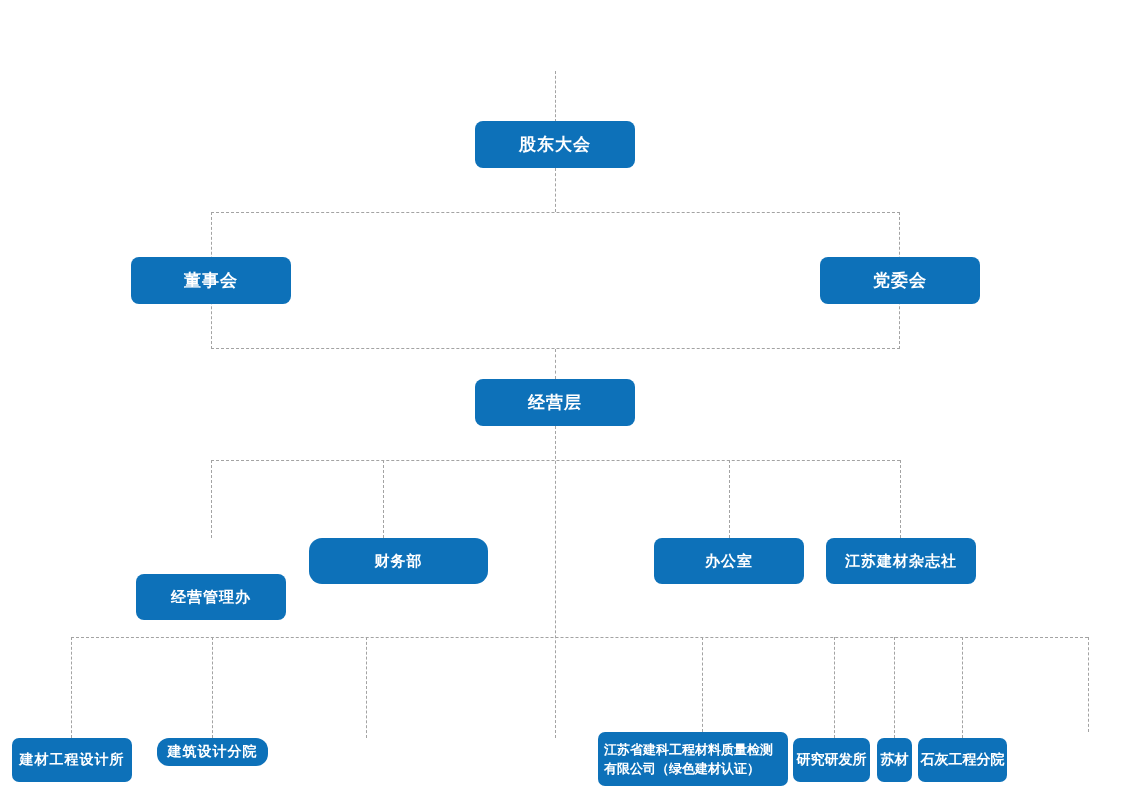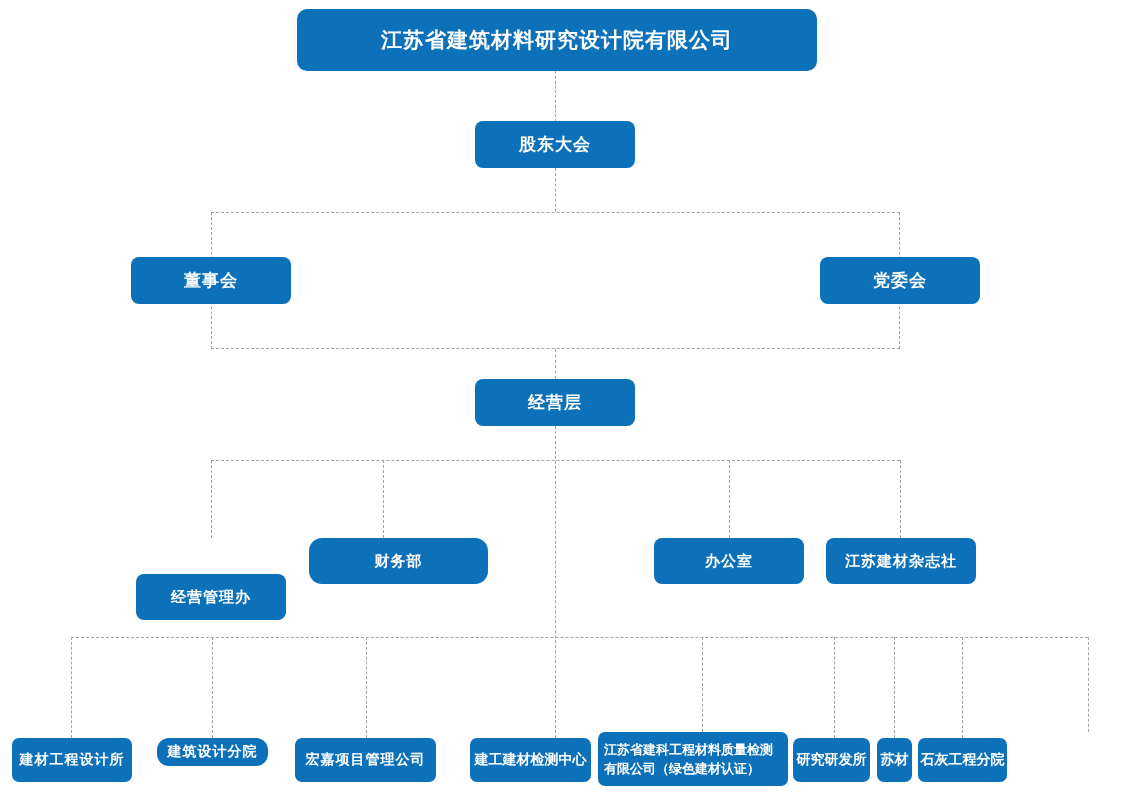--- a/index.html
+++ b/index.html
@@ -41,21 +41,20 @@
   <div class="hline" style="left:71px;top:637px;width:1017px;"></div>
   <div class="vline" style="left:71px;top:637px;height:101px;"></div>
   <div class="vline" style="left:212px;top:637px;height:101px;"></div>
   <div class="vline" style="left:366px;top:637px;height:101px;"></div>
   <div class="vline" style="left:702px;top:637px;height:95px;"></div>
   <div class="vline" style="left:834px;top:637px;height:101px;"></div>
   <div class="vline" style="left:894px;top:637px;height:101px;"></div>
   <div class="vline" style="left:962px;top:637px;height:101px;"></div>
   <div class="vline" style="left:1088px;top:637px;height:95px;"></div>
 
-  <div class="node" style="left:297px;top:9px;width:520px;height:62px;font-size:21px;border-radius:10px;">江苏省建筑材料研究设计院有限公司</div>
 
   <div class="node" style="left:475px;top:121px;width:160px;height:47px;font-size:17px;">股东大会</div>
 
   <div class="node" style="left:131px;top:257px;width:160px;height:47px;font-size:17px;font-family:Liberation Mono, monospace;">董事会</div>
 
   <div class="node" style="left:820px;top:257px;width:160px;height:47px;font-size:17px;">党委会</div>
 
   <div class="node" style="left:475px;top:379px;width:160px;height:47px;font-size:17px;">经营层</div>
 
   <div class="node" style="left:136px;top:538px;width:150px;height:46px;font-size:15px;margin-top:36px;">经营管理办</div>
@@ -63,23 +62,21 @@
   <div class="node" style="left:309px;top:538px;width:179px;height:46px;font-size:15px;border-radius:13px;">财务部</div>
 
   <div class="node" style="left:654px;top:538px;width:150px;height:46px;font-size:15px;">办公室</div>
 
   <div class="node" style="left:826px;top:538px;width:150px;height:46px;font-size:15px;">江苏建材杂志社</div>
 
   <div class="node" style="left:12px;top:738px;width:120px;height:44px;font-size:14px;border-radius:7px;">建材工程设计所</div>
 
   <div class="node" style="left:157px;top:738px;width:111px;height:28px;font-size:14px;border-radius:12px;">建筑设计分院</div>
 
-  <div class="node" style="left:295px;top:738px;width:141px;height:44px;font-size:14px;border-radius:7px;">宏嘉项目管理公司</div>
 
-  <div class="node" style="left:470px;top:738px;width:121px;height:44px;font-size:14px;border-radius:7px;letter-spacing:0;">建工建材检测中心</div>
 
   <div class="node two-line" style="left:598px;top:732px;width:190px;height:54px;font-size:13px;border-radius:7px;padding:0 6px;">江苏省建科工程材料质量检测
 有限公司（绿色建材认证）</div>
 
   <div class="node" style="left:793px;top:738px;width:77px;height:44px;font-size:14px;border-radius:7px;letter-spacing:0;">研究研发所</div>
 
   <div class="node" style="left:877px;top:738px;width:35px;height:44px;font-size:14px;border-radius:7px;letter-spacing:0;">苏材</div>
 
   <div class="node" style="left:918px;top:738px;width:89px;height:44px;font-size:14px;border-radius:7px;letter-spacing:0;">石灰工程分院</div>
 

